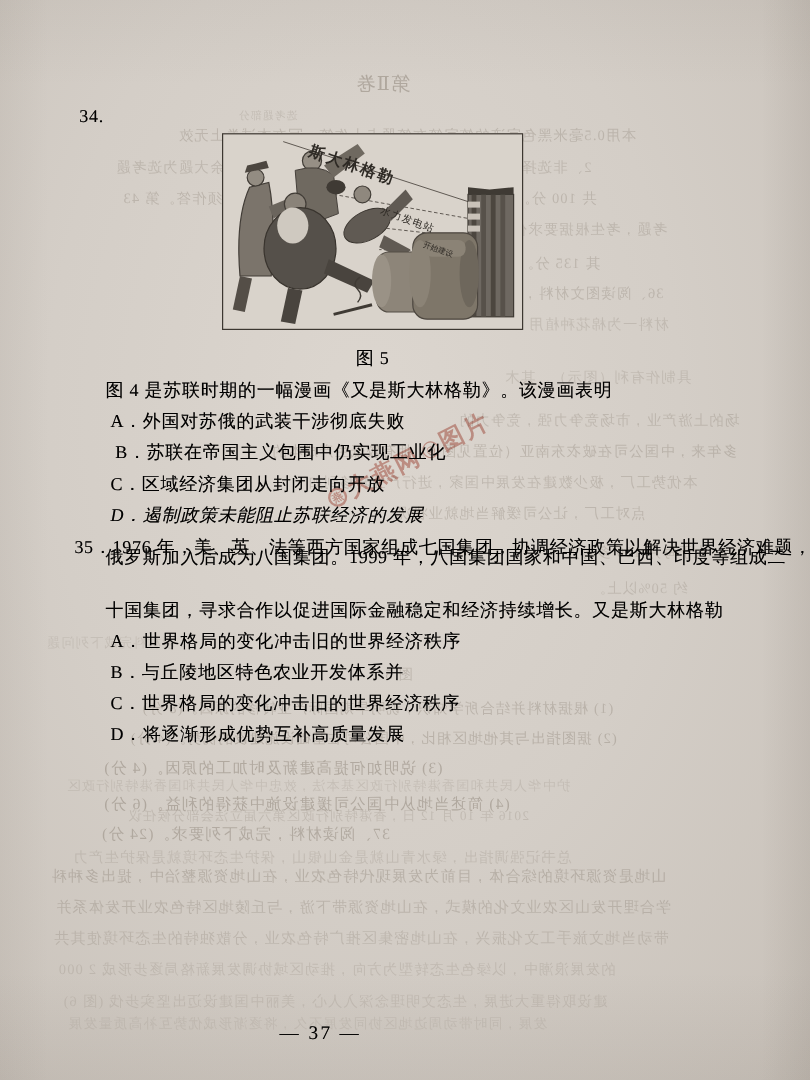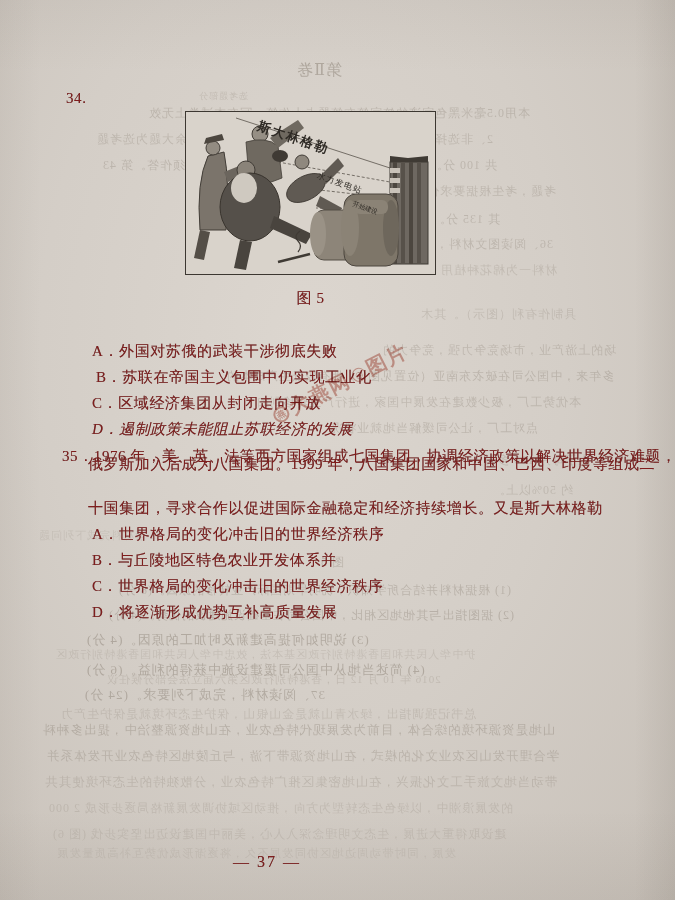--- a/index.html
+++ b/index.html
@@ -15,21 +15,21 @@
       linear-gradient(to bottom, rgba(90,80,70,0.05), rgba(0,0,0,0) 8%, rgba(0,0,0,0) 90%, rgba(90,80,70,0.08));
   }
   #bleed-layer{position:absolute;inset:0;z-index:1;}
   .bleed-line{
     position:absolute;transform:scaleX(-1);white-space:nowrap;
     color:#776c5f;filter:blur(0.6px);letter-spacing:1px;
     font-family:"Liberation Serif","DejaVu Serif",serif;
   }
   .content{position:absolute;inset:0;z-index:2;}
   .t{
-    position:absolute;white-space:nowrap;color:#7f1d1d;font-size:15px;
+    position:absolute;white-space:nowrap;color:#000000;font-size:15px;
     letter-spacing:0.6px;text-shadow:0 0 0.5px rgba(51,46,41,0.55);
   }
   .figure-box{
     position:absolute;left:185px;top:111px;width:251px;height:164px;
     border:1.5px solid #3c3731;background:#d9d3cb;box-sizing:border-box;
   }
   .caption{position:absolute;left:185px;top:289px;width:251px;text-align:center;}
   .page-number{position:absolute;left:233px;top:853px;width:150px;text-align:left;font-size:16px;letter-spacing:2px;}
   .watermark{
     position:absolute;left:274px;top:404px;z-index:3;
@@ -146,20 +146,21 @@
       <g fill="#2e2a25" font-family="'Liberation Serif','DejaVu Serif',serif">
         <text x="70" y="34" font-size="13" font-weight="bold" letter-spacing="2" transform="rotate(19 120 28)">斯大林格勒</text>
         <text x="130" y="76" font-size="8.5" letter-spacing="1" transform="rotate(20 160 72)">水力发电站</text>
         <text x="166" y="99" font-size="6.5" transform="rotate(20 182 97)">开始建设</text>
       </g>
     </svg>
   </div>
 
   <div class="t caption">图 5</div>
 
+  <div class="t" style="left:88px;top:316px;">图 4 是苏联时期的一幅漫画《又是斯大林格勒》。该漫画表明</div>
   <div class="t" style="left:92px;top:342px;">A．外国对苏俄的武装干涉彻底失败</div>
   <div class="t" style="left:96px;top:368px;">B．苏联在帝国主义包围中仍实现工业化</div>
   <div class="t" style="left:92px;top:394px;">C．区域经济集团从封闭走向开放</div>
   <div class="t" style="left:92px;top:420px;font-style:italic;">D．遏制政策未能阻止苏联经济的发展</div>
 
   <div class="t" style="left:62px;top:447px;">35．1976 年，美、英、法等西方国家组成七国集团，协调经济政策以解决世界经济难题，</div>
   <div class="t" style="left:88px;top:455px;">俄罗斯加入后成为八国集团。1999 年，八国集团国家和中国、巴西、印度等组成二</div>
   <div class="t" style="left:88px;top:499px;">十国集团，寻求合作以促进国际金融稳定和经济持续增长。又是斯大林格勒</div>
   <div class="t" style="left:92px;top:525px;">A．世界格局的变化冲击旧的世界经济秩序</div>
   <div class="t" style="left:92px;top:551px;">B．与丘陵地区特色农业开发体系并</div>

